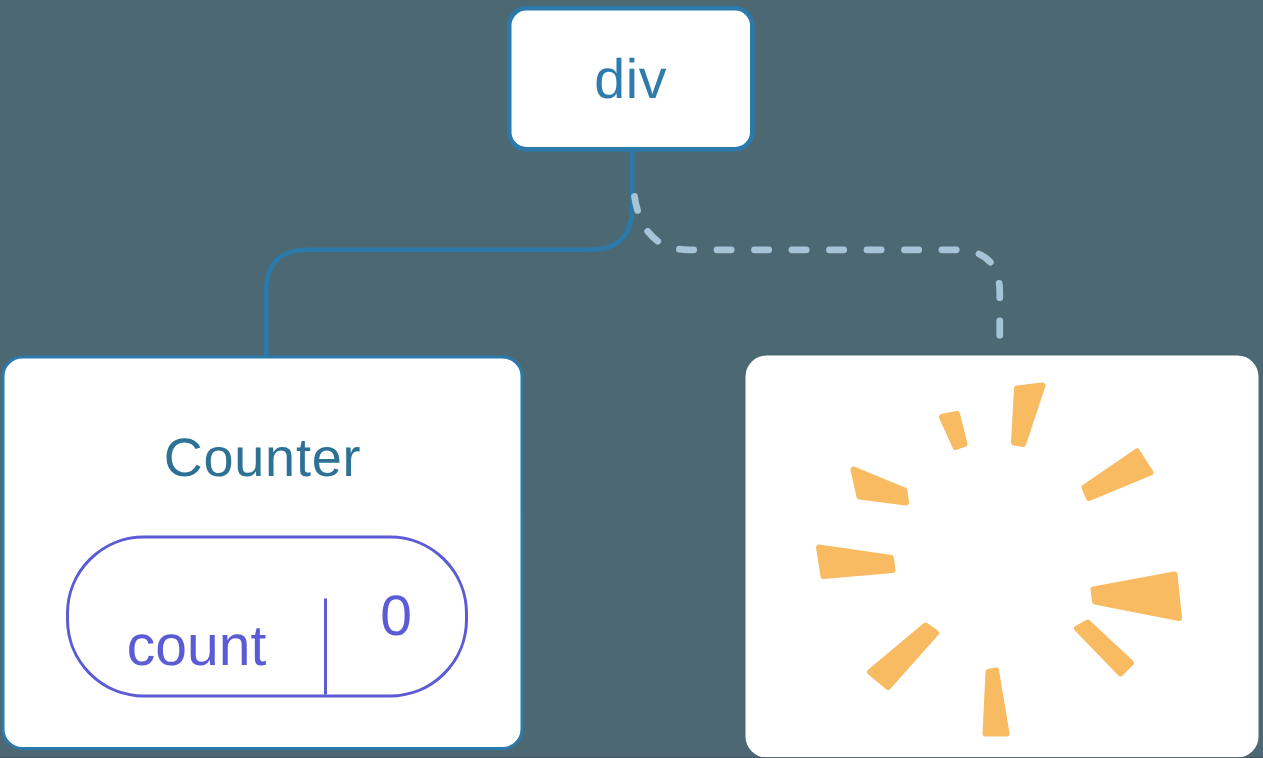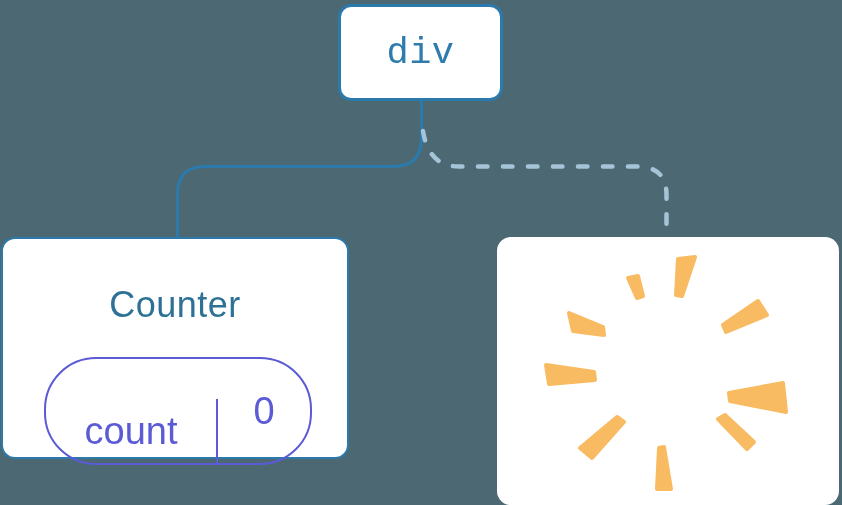--- a/index.html
+++ b/index.html
@@ -35,27 +35,26 @@
     border-radius: 13px;
     display: flex;
     align-items: center;
     justify-content: center;
   }
   .node-div-label {
     font-size: 37px;
     font-weight: 500;
     letter-spacing: 0.5px;
     color: var(--div-text, #2E7CAB);
-    font-family: Liberation Mono, monospace;
   }
   .node-counter {
     left: 1px;
     top: 237px;
     width: 348px;
-    height: 222px;
+    height: 263px;
     border: 2.5px solid var(--line-blue, #2B7AAB);
     border-radius: 14px;
   }
   .counter-title {
     position: absolute;
     top: 45px;
     left: 0;
     width: 100%;
     text-align: center;
     font-size: 36px;

